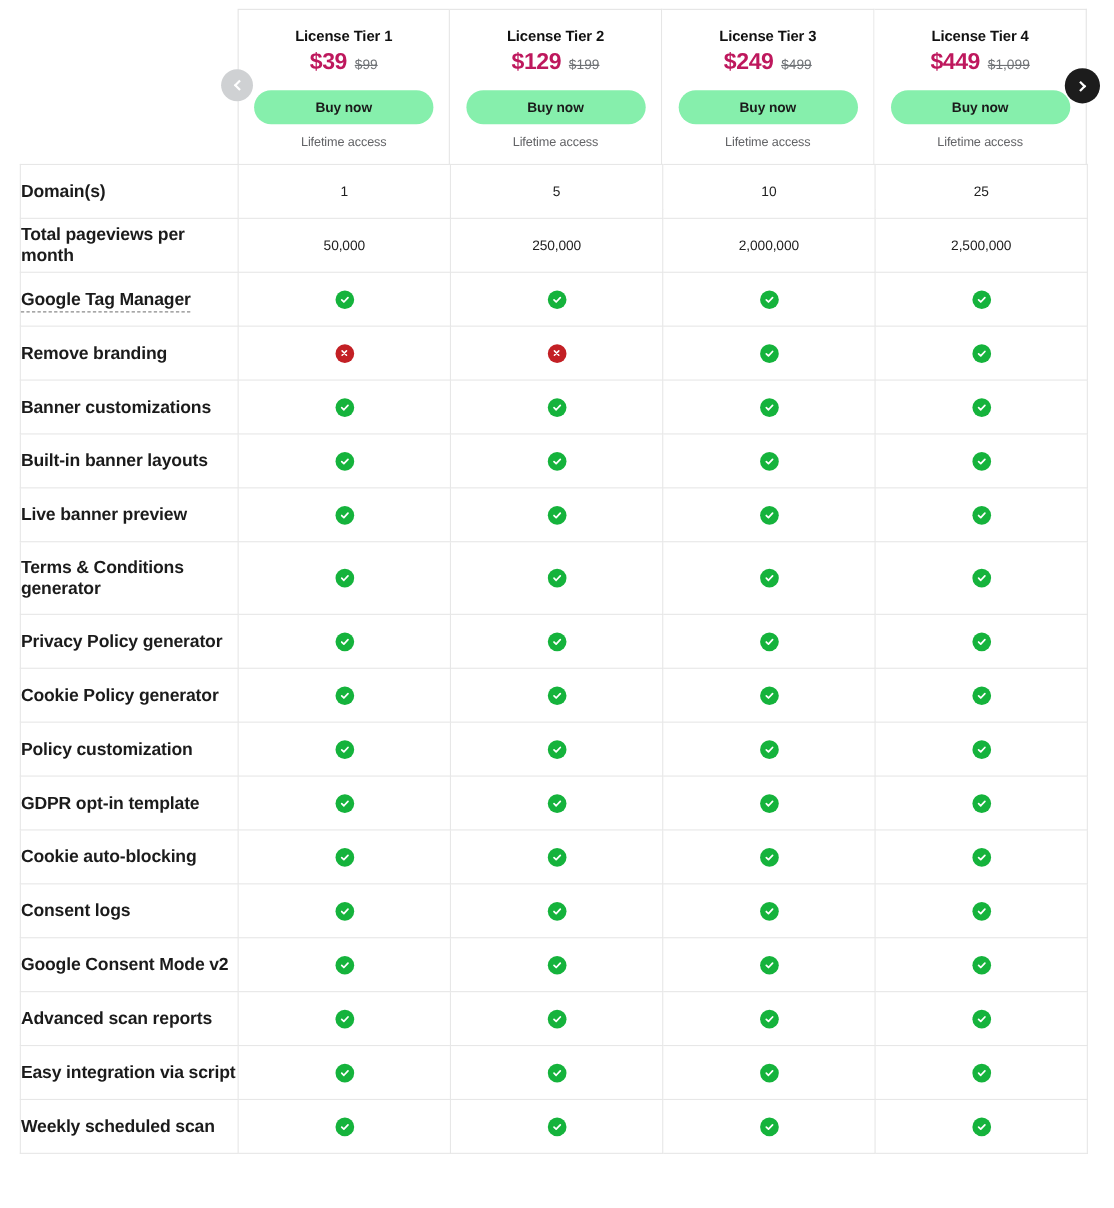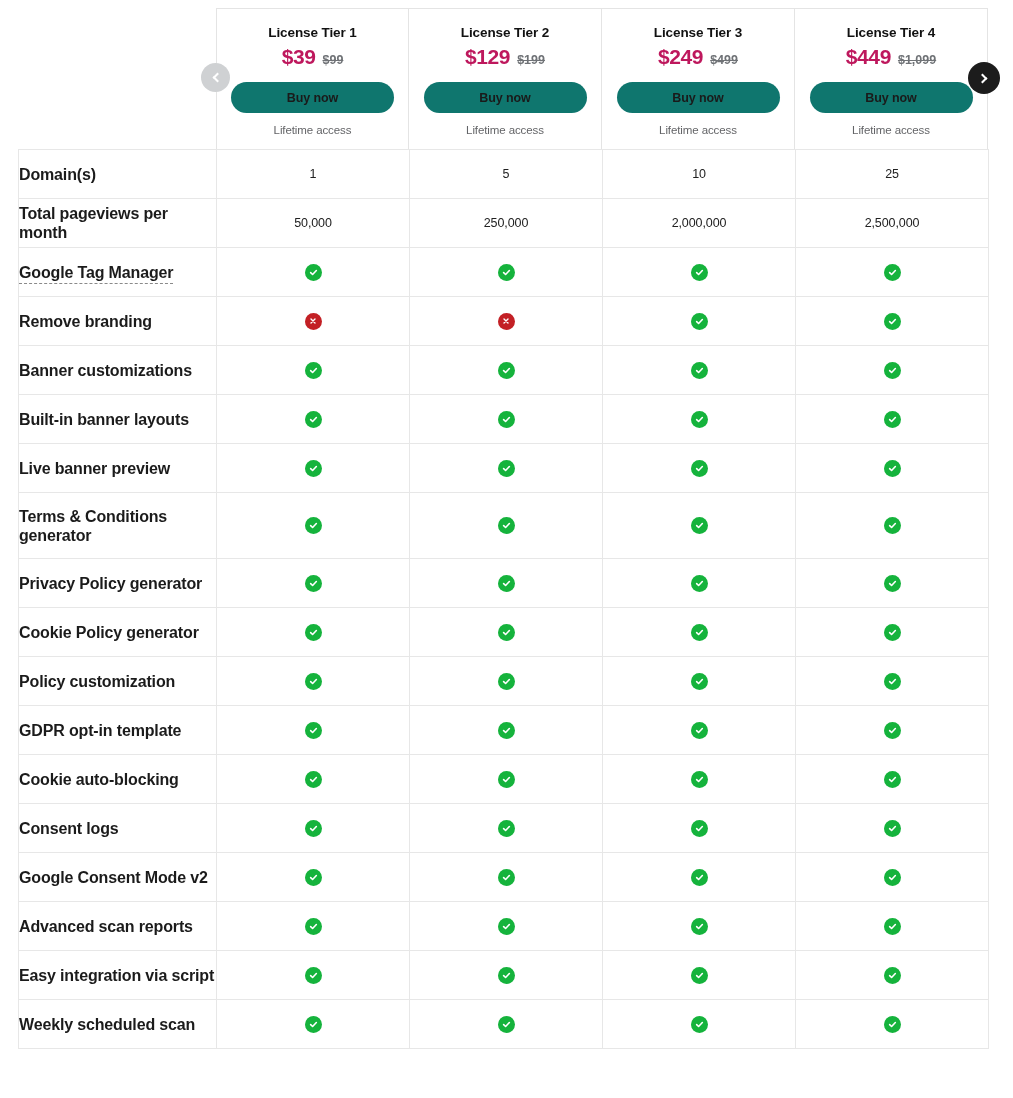--- a/index.html
+++ b/index.html
@@ -62,29 +62,29 @@
     margin-bottom: 13px;
   }
   .tier-price {
     font-size: 21px;
     font-weight: bold;
     color: #be185d;
     letter-spacing: -0.4px;
   }
   .tier-price-old {
     font-size: 12.5px;
-    font-weight: bold;
+    font-weight: normal;
     color: #6f7276;
     text-decoration: line-through;
   }
   .buy-btn {
     width: 163px;
     height: 31px;
     border-radius: 18px;
-    background: #0f766e;
+    background: #86efac;
     border: none;
     color: #1a1a1a;
     font-family: "Liberation Sans", sans-serif;
     font-size: 12.5px;
     font-weight: bold;
     letter-spacing: -0.1px;
     cursor: pointer;
     display: flex;
     align-items: center;
     justify-content: center;

